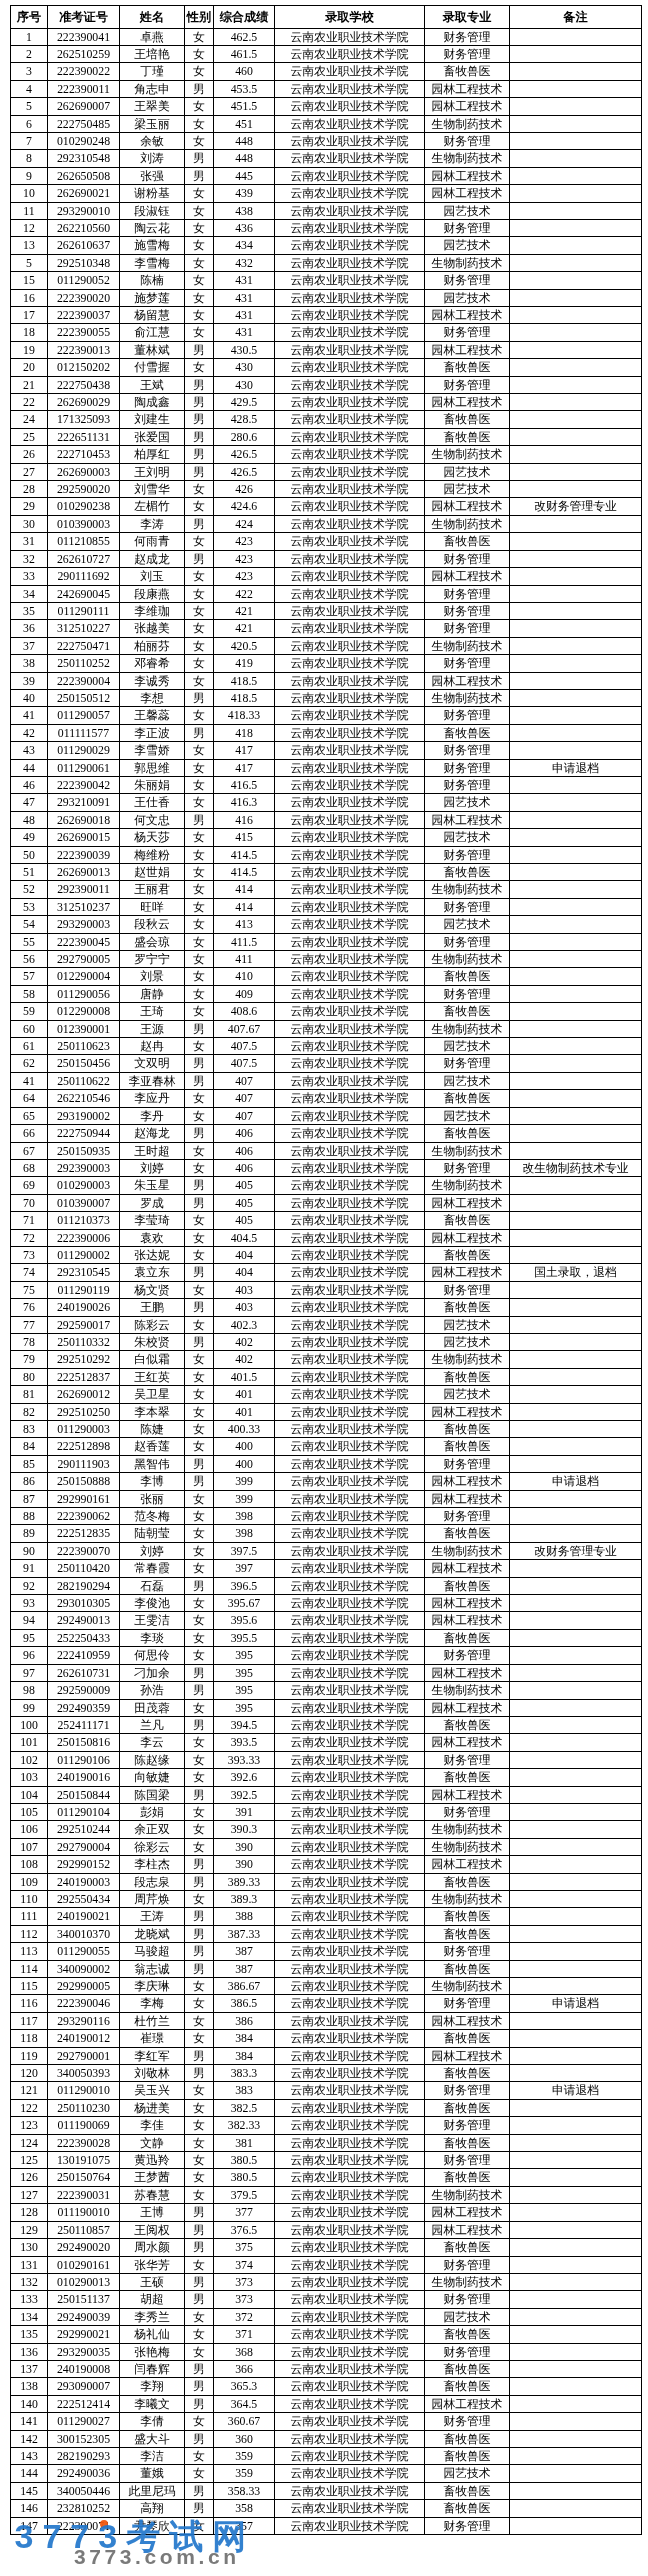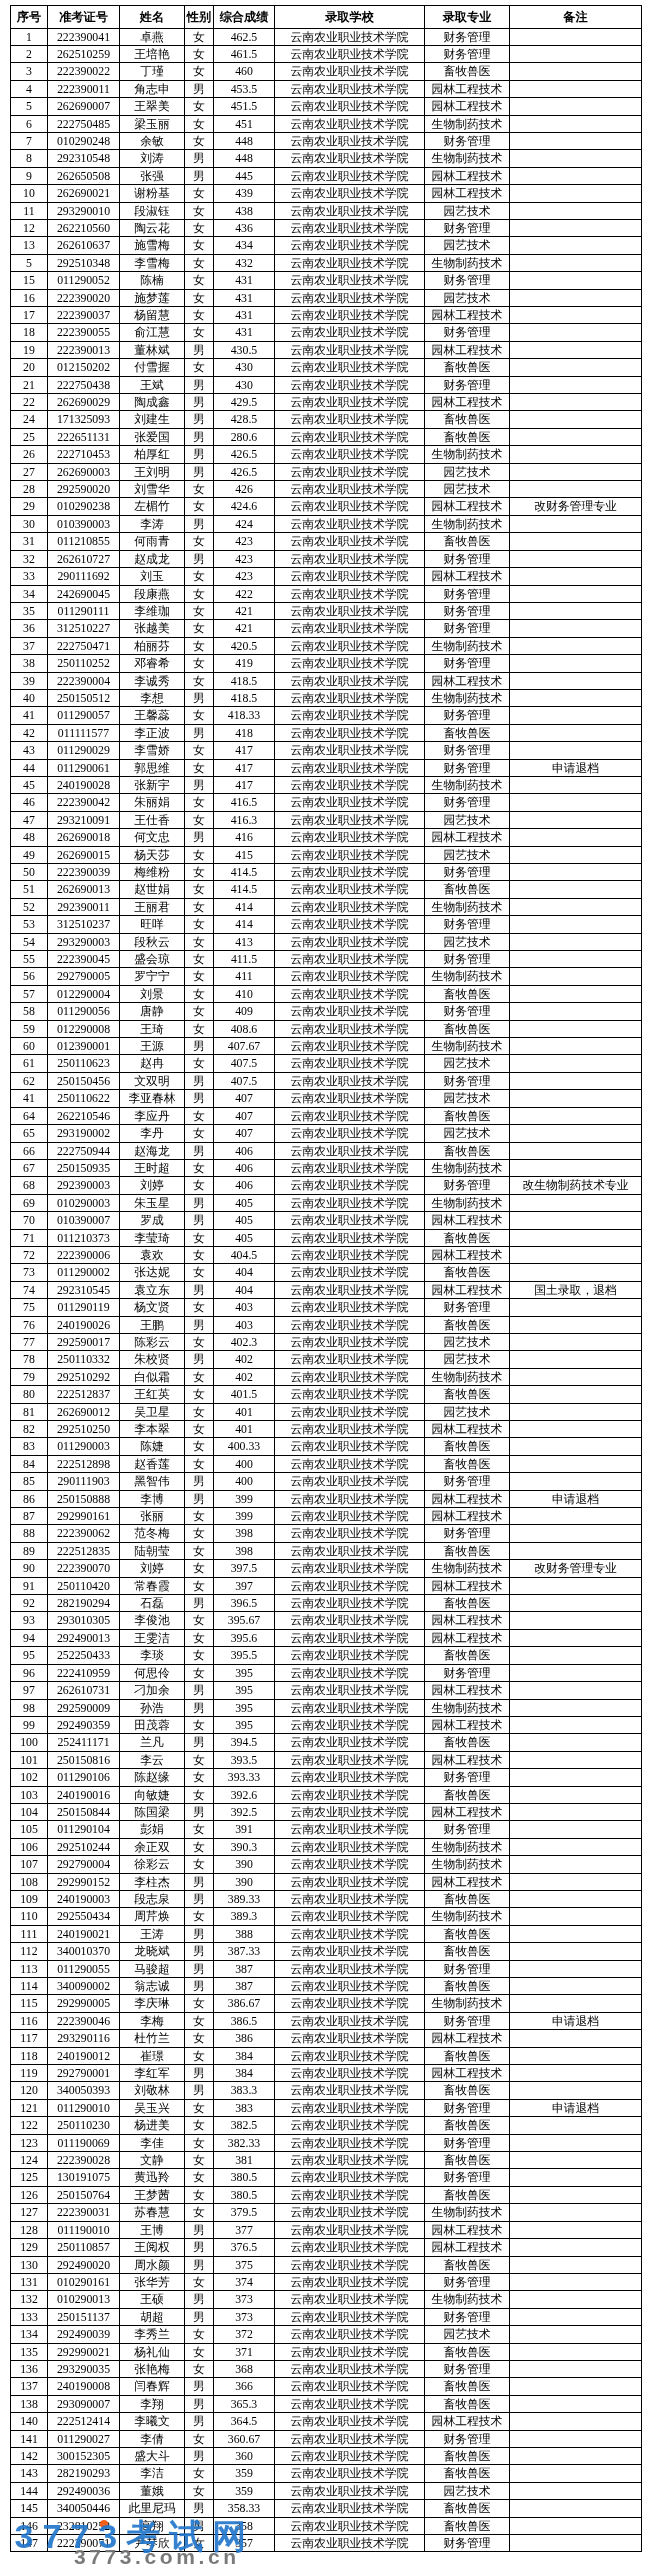--- a/index.html
+++ b/index.html
@@ -502,30 +502,20 @@
         <td>44</td>
         <td>011290061</td>
         <td>郭思维</td>
         <td>女</td>
         <td>417</td>
         <td>云南农业职业技术学院</td>
         <td>财务管理</td>
         <td>申请退档</td>
       </tr>
       <tr>
-        <td>45</td>
-        <td>240190028</td>
-        <td>张新宇</td>
-        <td>男</td>
-        <td>417</td>
-        <td>云南农业职业技术学院</td>
-        <td>生物制药技术</td>
-        <td></td>
-      </tr>
-      <tr>
         <td>46</td>
         <td>222390042</td>
         <td>朱丽娟</td>
         <td>女</td>
         <td>416.5</td>
         <td>云南农业职业技术学院</td>
         <td>财务管理</td>
         <td></td>
       </tr>
       <tr>

